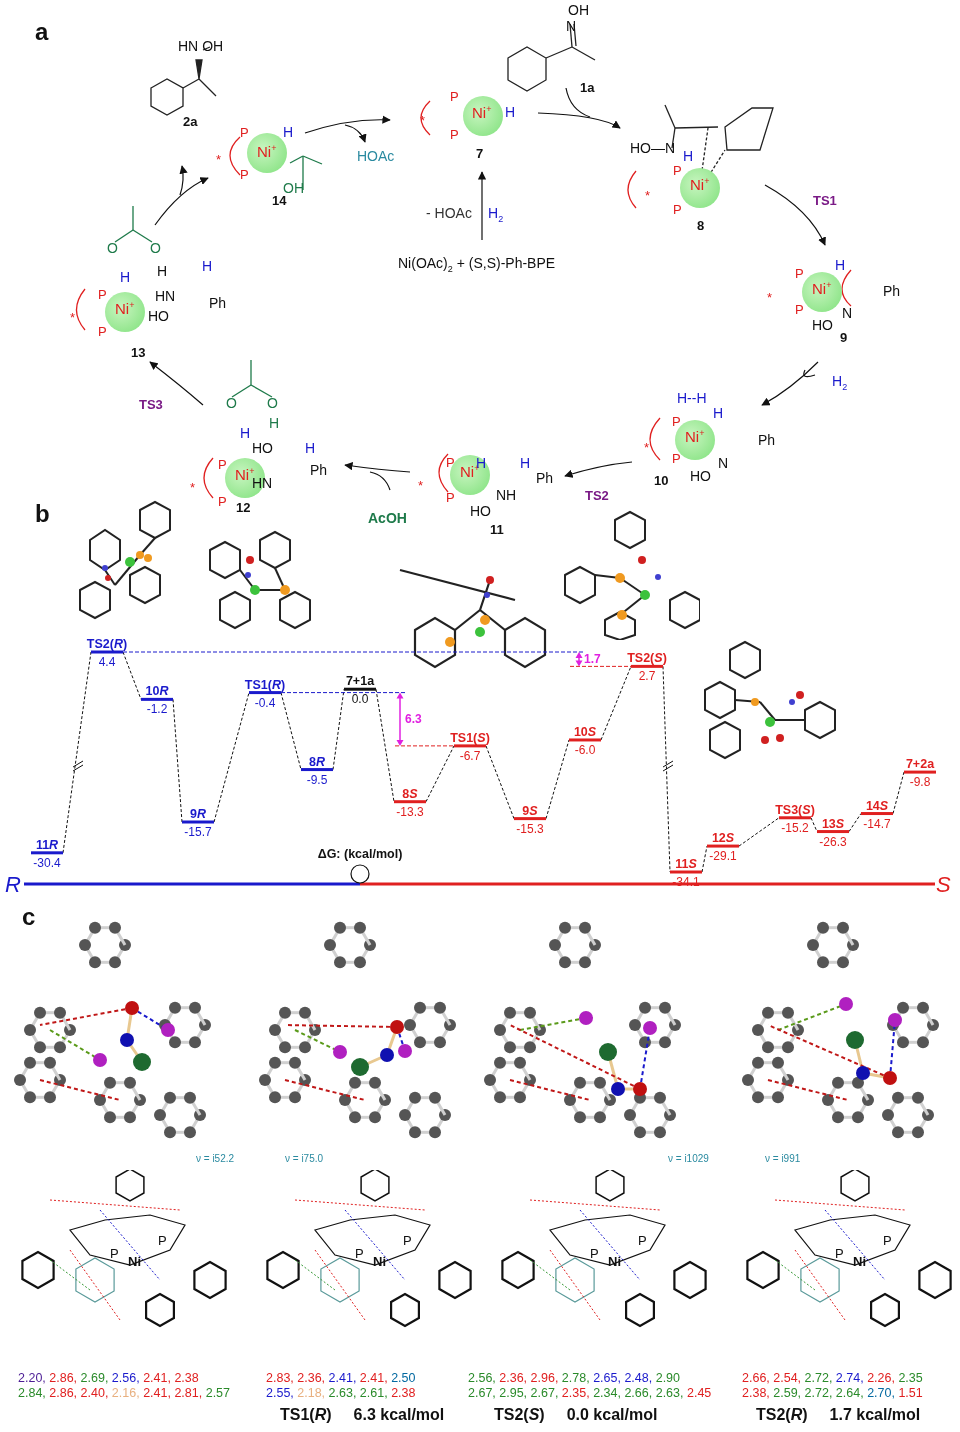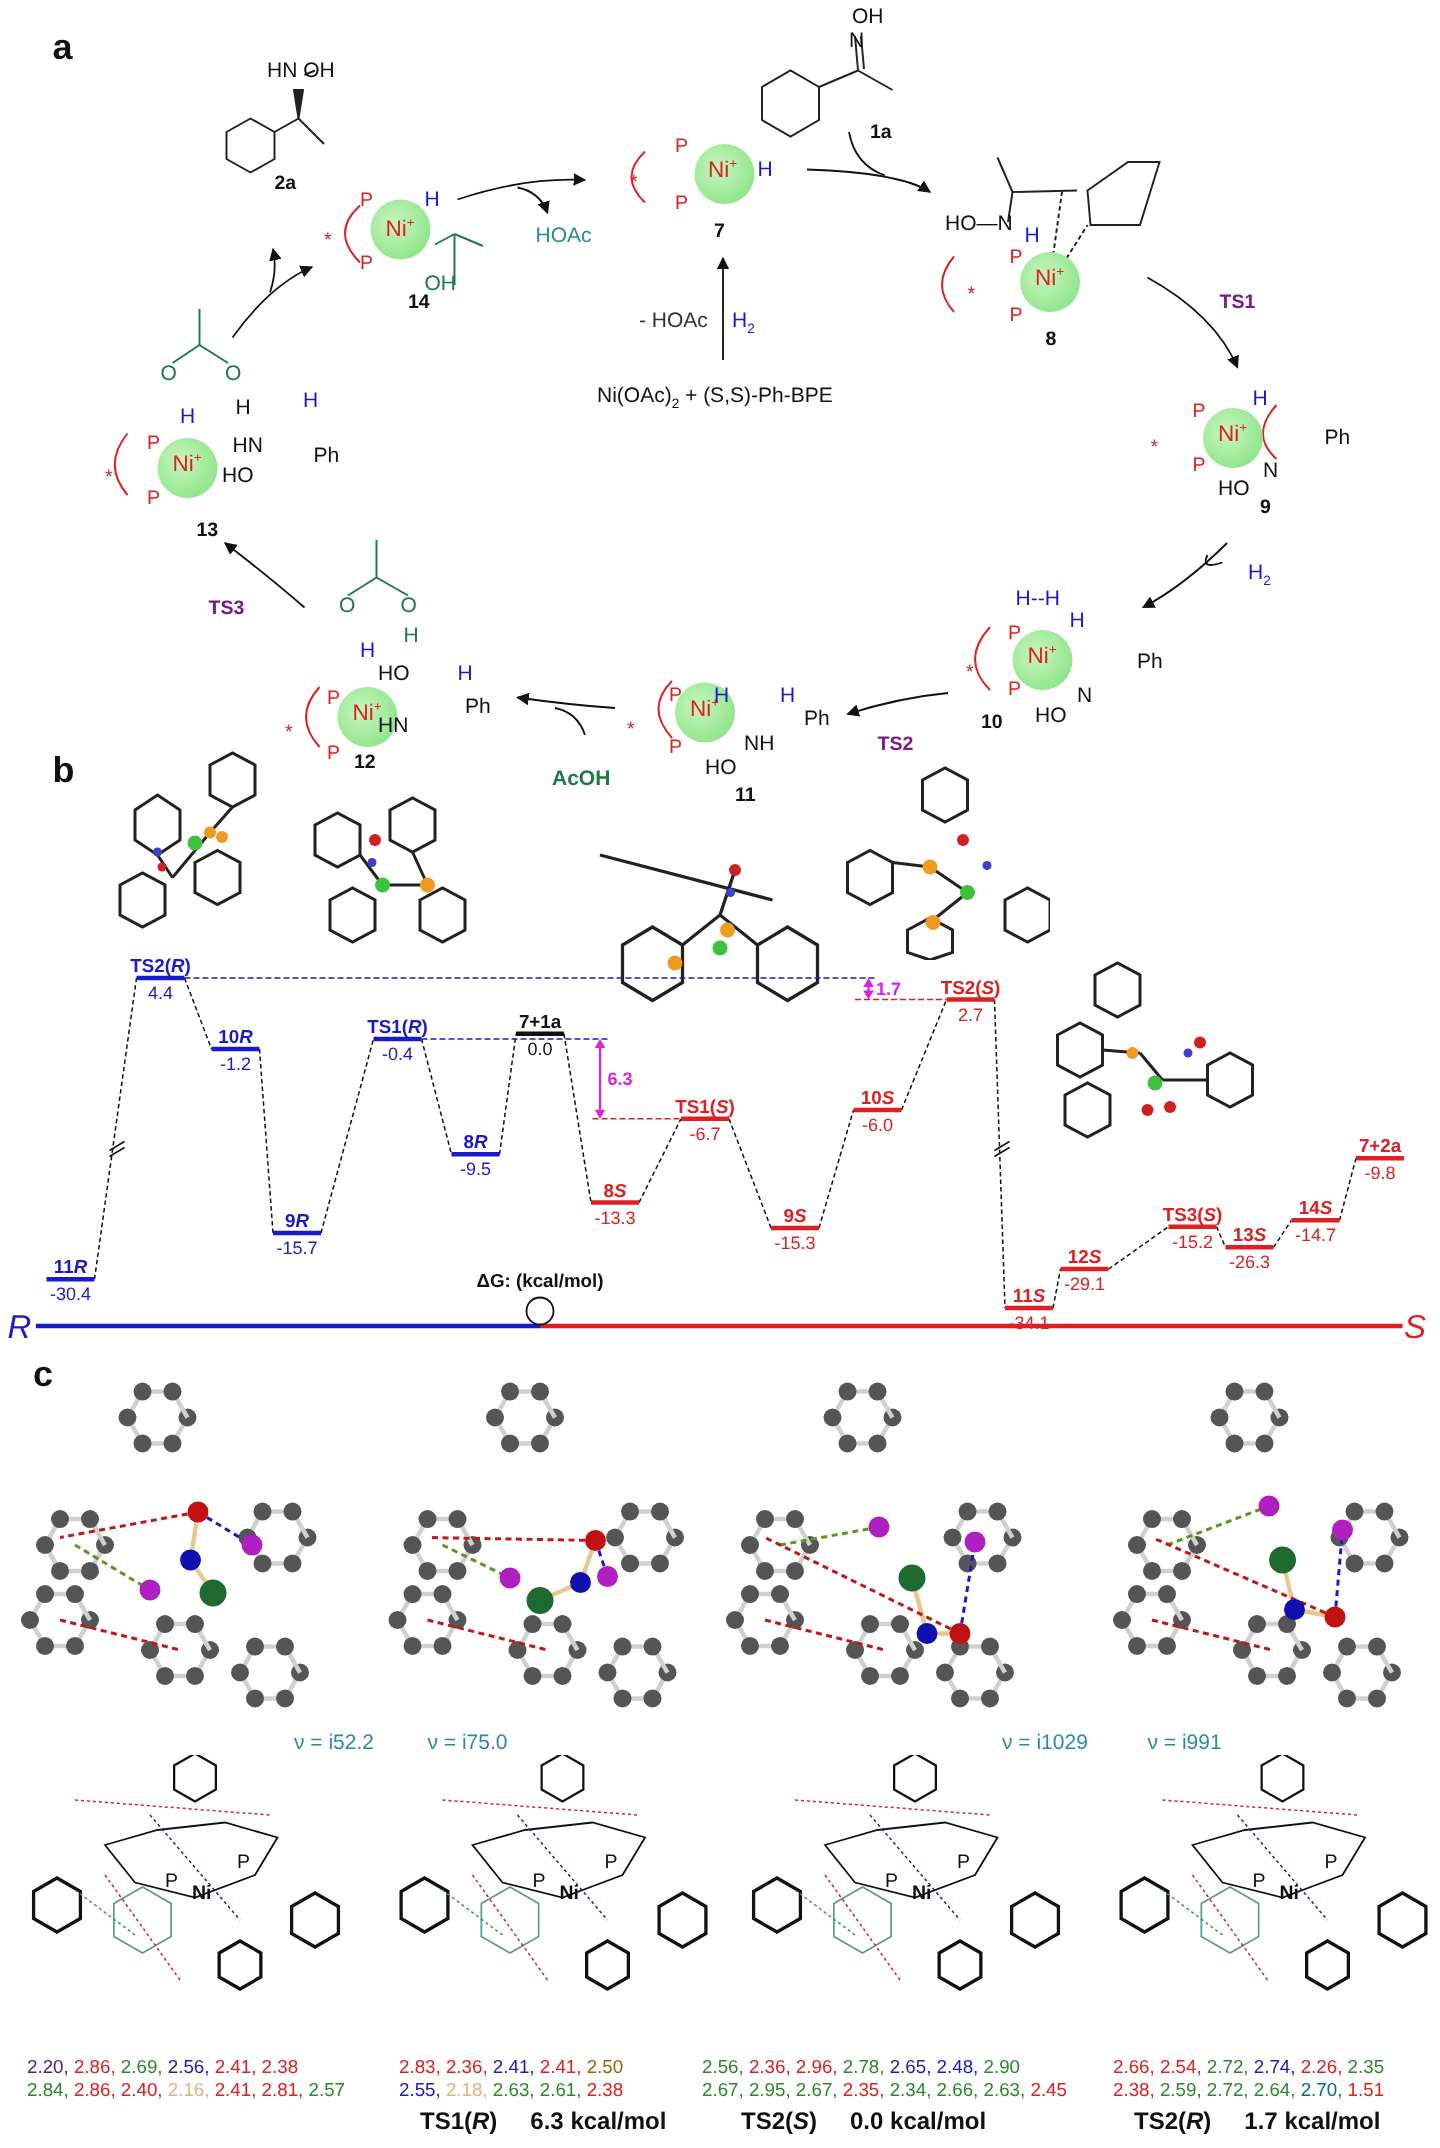--- a/index.html
+++ b/index.html
@@ -8,21 +8,21 @@
   .panel-letter{font-weight:bold;font-size:24px;}
   .lbl{font-weight:bold;font-size:13px;}
   .ts{color:#7a1a86;font-weight:bold;font-size:13px;} .blue{color:#1a1acc;} .green{color:#1e7a4a;} .teal{color:#2a8aa0;}
   .ni{position:absolute;width:40px;height:40px;border-radius:50%;background:radial-gradient(circle at 40% 40%,#c8f5c0,#7ee07a);}
   .nitext{position:absolute;color:#e02020;font-size:15px;}
   .ptext{position:absolute;color:#e02020;font-size:13px;}
   svg text{font-family:"Liberation Sans",sans-serif;}
   .mol3d{position:absolute;}
   .dist-row{position:absolute;font-size:12.5px;white-space:nowrap;}
   .c-title{position:absolute;font-weight:bold;font-size:16px;white-space:nowrap;}
-  .freq{position:absolute;color:#2a8aa0;font-size:14px;white-space:nowrap;}
+  .freq{position:absolute;color:#2a8aa0;font-size:10px;white-space:nowrap;}
 </style>
 </head>
 <body>
 
 <div class="abs panel-letter" style="left:35px;top:18px;">a</div>
 
 <svg class="abs" style="left:0;top:0" width="960" height="500">
   <defs>
     <marker id="arr" viewBox="0 0 10 10" refX="9" refY="5" markerWidth="7" markerHeight="7" orient="auto-start-reverse">
       <path d="M0,0 L10,5 L0,10 z" fill="#111"></path>
@@ -798,21 +798,21 @@
       <line x1="60" y1="80" x2="110" y2="150" stroke="#e02020" stroke-width="1" stroke-dasharray="2,2"></line>
       <line x1="40" y1="90" x2="80" y2="120" stroke="#3a9a3a" stroke-width="1" stroke-dasharray="2,2"></line>
       <line x1="90" y1="40" x2="150" y2="110" stroke="#1a1acc" stroke-width="1" stroke-dasharray="2,2"></line>
     </g>
   </svg>
 
 <div id="dist-container">
     <div class="dist-row" style="left: 18px; top: 1371px;"><span style="color: #4c1d95;">2.20, </span><span style="color: rgb(224, 32, 32);">2.86, </span><span style="color: rgb(42, 138, 42);">2.69, </span><span style="color: rgb(26, 26, 204);">2.56, </span><span style="color: rgb(224, 32, 32);">2.41, </span><span style="color: rgb(224, 32, 32);">2.38</span></div>
     <div class="dist-row" style="left: 18px; top: 1386px;"><span style="color: rgb(42, 138, 42);">2.84, </span><span style="color: rgb(224, 32, 32);">2.86, </span><span style="color: rgb(224, 32, 32);">2.40, </span><span style="color: rgb(232, 176, 128);">2.16, </span><span style="color: rgb(224, 32, 32);">2.41, </span><span style="color: rgb(224, 32, 32);">2.81, </span><span style="color: rgb(42, 138, 42);">2.57</span></div>
     <div class="c-title" style="left: 32px; top: 1450px; margin-left: 42px;"><span>TS1(</span><i>S</i><span>)</span><span style="margin-left: 22px;">0.0 kcal/mol</span></div>
-    <div class="dist-row" style="left: 266px; top: 1371px;"><span style="color: rgb(224, 32, 32);">2.83, </span><span style="color: rgb(224, 32, 32);">2.36, </span><span style="color: rgb(26, 26, 204);">2.41, </span><span style="color: rgb(224, 32, 32);">2.41, </span><span style="color: #a16207; text-align: center;">2.50</span></div>
+    <div class="dist-row" style="left: 266px; top: 1371px;"><span style="color: rgb(224, 32, 32);">2.83, </span><span style="color: rgb(224, 32, 32);">2.36, </span><span style="color: rgb(26, 26, 204);">2.41, </span><span style="color: rgb(224, 32, 32);">2.41, </span><span style="color: #0369a1; text-align: center;">2.50</span></div>
     <div class="dist-row" style="left: 266px; top: 1386px;"><span style="color: rgb(26, 26, 204);">2.55, </span><span style="color: rgb(232, 176, 128); margin-top: 40px;">2.18, </span><span style="color: rgb(42, 138, 42);">2.63, </span><span style="color: rgb(42, 138, 42);">2.61, </span><span style="color: rgb(224, 32, 32);">2.38</span></div>
     <div class="c-title" style="left: 280px; top: 1406px;"><span>TS1(</span><i>R</i><span>)</span><span style="margin-left: 22px;">6.3 kcal/mol</span></div>
     <div class="dist-row" style="left: 468px; top: 1371px;"><span style="color: rgb(42, 138, 42);">2.56, </span><span style="color: rgb(224, 32, 32);">2.36, </span><span style="color: rgb(224, 32, 32);">2.96, </span><span style="color: rgb(42, 138, 42);">2.78, </span><span style="color: rgb(26, 26, 204);">2.65, </span><span style="color: rgb(26, 26, 204);">2.48, </span><span style="color: rgb(42, 138, 42);">2.90</span></div>
     <div class="dist-row" style="left: 468px; top: 1386px;"><span style="color: rgb(42, 138, 42);">2.67, </span><span style="color: rgb(42, 138, 42);">2.95, </span><span style="color: rgb(42, 138, 42);">2.67, </span><span style="color: rgb(224, 32, 32);">2.35, </span><span style="color: rgb(42, 138, 42);">2.34, </span><span style="color: rgb(42, 138, 42);">2.66, </span><span style="color: rgb(42, 138, 42);">2.63, </span><span style="color: rgb(224, 32, 32);">2.45</span></div>
     <div class="c-title" style="left: 494px; top: 1406px;"><span>TS2(</span><i>S</i><span>)</span><span style="margin-left: 22px;">0.0 kcal/mol</span></div>
     <div class="dist-row" style="left: 742px; top: 1371px;"><span style="color: rgb(224, 32, 32);">2.66, </span><span style="color: rgb(224, 32, 32);">2.54, </span><span style="color: rgb(42, 138, 42);">2.72, </span><span style="color: rgb(26, 26, 204);">2.74, </span><span style="color: rgb(224, 32, 32);">2.26, </span><span style="color: rgb(42, 138, 42);">2.35</span></div>
     <div class="dist-row" style="left: 742px; top: 1386px;"><span style="color: rgb(224, 32, 32);">2.38, </span><span style="color: rgb(42, 138, 42);">2.59, </span><span style="color: rgb(42, 138, 42);">2.72, </span><span style="color: rgb(42, 138, 42);">2.64, </span><span style="color: #0369a1;">2.70, </span><span style="color: rgb(224, 32, 32);">1.51</span></div>
     <div class="c-title" style="left: 756px; top: 1406px;"><span>TS2(</span><i>R</i><span>)</span><span style="margin-left: 22px;">1.7 kcal/mol</span></div>
   </div>
 

